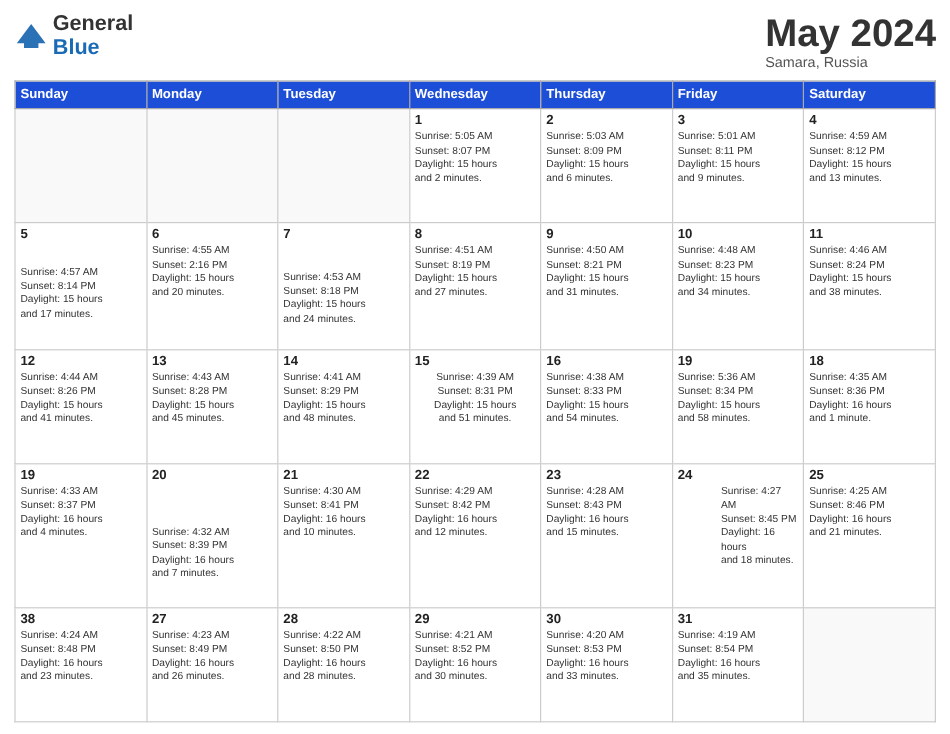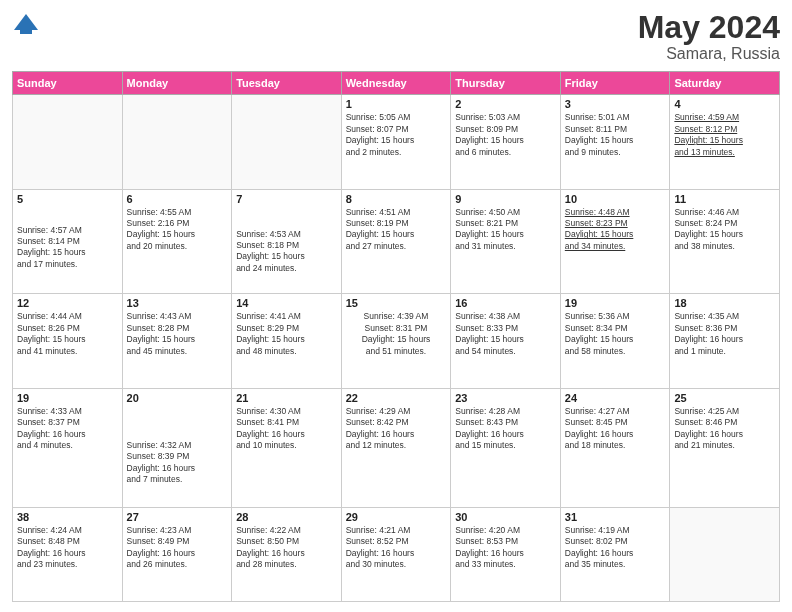--- a/index.html
+++ b/index.html
@@ -41,39 +41,39 @@
       font-size: 18px;
       font-weight: bold;
       color: #1a6bb5;
     }
     .logo-icon {
       width: 28px;
       height: 28px;
       margin-right: 4px;
     }
     .title-block {
-      text-align: right;
+      text-align: left;
     }
     .month-title {
       font-size: 32px;
       font-weight: bold;
       color: #333;
       line-height: 1.1;
     }
     .location-title {
-      font-size: 16px;
+      font-size: 12px;
       color: #555;
     }
     .calendar-table {
       width: 100%;
       border-collapse: collapse;
       flex: 1;
     }
     .calendar-table th {
-      background-color: #ec4899;
+      background-color: #1d4ed8;
       color: #fff;
       font-size: 11px;
       font-weight: bold;
       padding: 5px 4px;
       text-align: left;
       border: 1px solid #aaa;
     }
     .calendar-table td {
       border: 1px solid #ccc;
       vertical-align: top;
@@ -105,20 +105,24 @@
 <body>
 
 <div class="page">
   <div class="header">
     <div class="logo">
       <svg class="logo-icon" viewBox="0 0 28 28">
         <rect x="0" y="0" width="28" height="28" fill="white"></rect>
         <polygon points="14,4 26,20 2,20" fill="#2a72b5"></polygon>
         <rect x="8" y="18" width="12" height="6" fill="#2a72b5"></rect>
       </svg>
+      <div class="logo-text">
+        <span class="logo-general">General</span>
+        <span class="logo-blue">Blue</span>
+      </div>
     </div>
     <div class="title-block">
       <div class="month-title">May 2024</div>
       <div class="location-title">Samara, Russia</div>
     </div>
   </div>
 
   <table class="calendar-table">
     <thead>
       <tr>
@@ -152,21 +156,21 @@
           </td>
           <td>
             <div class="day-number">3</div>
             <div class="day-info" style="white-space: pre-line;">Sunrise: 5:01 AM
 Sunset: 8:11 PM
 Daylight: 15 hours
 and 9 minutes.</div>
           </td>
           <td>
             <div class="day-number">4</div>
-            <div class="day-info" style="white-space: pre-line; text-decoration: underline;">Sunrise: 4:59 AM
+            <div class="day-info" style="white-space: pre-line;">Sunrise: 4:59 AM
 Sunset: 8:12 PM
 Daylight: 15 hours
 and 13 minutes.</div>
           </td>
         </tr>
         <tr class="week-row">
           <td>
             <div class="day-number">5</div>
             <div class="day-info" style="white-space: pre-line; margin-top: 20px;">Sunrise: 4:57 AM
 Sunset: 8:14 PM
@@ -196,21 +200,21 @@
           </td>
           <td>
             <div class="day-number">9</div>
             <div class="day-info" style="white-space: pre-line;">Sunrise: 4:50 AM
 Sunset: 8:21 PM
 Daylight: 15 hours
 and 31 minutes.</div>
           </td>
           <td>
             <div class="day-number">10</div>
-            <div class="day-info" style="white-space: pre-line; text-decoration: underline;">Sunrise: 4:48 AM
+            <div class="day-info" style="white-space: pre-line;">Sunrise: 4:48 AM
 Sunset: 8:23 PM
 Daylight: 15 hours
 and 34 minutes.</div>
           </td>
           <td>
             <div class="day-number">11</div>
             <div class="day-info" style="white-space: pre-line;">Sunrise: 4:46 AM
 Sunset: 8:24 PM
 Daylight: 15 hours
 and 38 minutes.</div>
@@ -298,21 +302,21 @@
           </td>
           <td>
             <div class="day-number">23</div>
             <div class="day-info" style="white-space: pre-line;">Sunrise: 4:28 AM
 Sunset: 8:43 PM
 Daylight: 16 hours
 and 15 minutes.</div>
           </td>
           <td>
             <div class="day-number">24</div>
-            <div class="day-info" style="white-space: pre-line;">Sunrise: 4:27 AM
+            <div class="day-info" style="white-space: pre-line; margin-left: 36px;">Sunrise: 4:27 AM
 Sunset: 8:45 PM
 Daylight: 16 hours
 and 18 minutes.</div>
           </td>
           <td>
             <div class="day-number">25</div>
             <div class="day-info" style="white-space: pre-line;">Sunrise: 4:25 AM
 Sunset: 8:46 PM
 Daylight: 16 hours
 and 21 minutes.</div>
@@ -350,21 +354,21 @@
           <td>
             <div class="day-number">30</div>
             <div class="day-info" style="white-space: pre-line;">Sunrise: 4:20 AM
 Sunset: 8:53 PM
 Daylight: 16 hours
 and 33 minutes.</div>
           </td>
           <td>
             <div class="day-number">31</div>
             <div class="day-info" style="white-space: pre-line;">Sunrise: 4:19 AM
-Sunset: 8:02 PM
+Sunset: 8:54 PM
 Daylight: 16 hours
 and 35 minutes.</div>
           </td>
           <td class="empty"></td>
         </tr>
       </tbody>
   </table>
 </div>
 
 </body></html>

